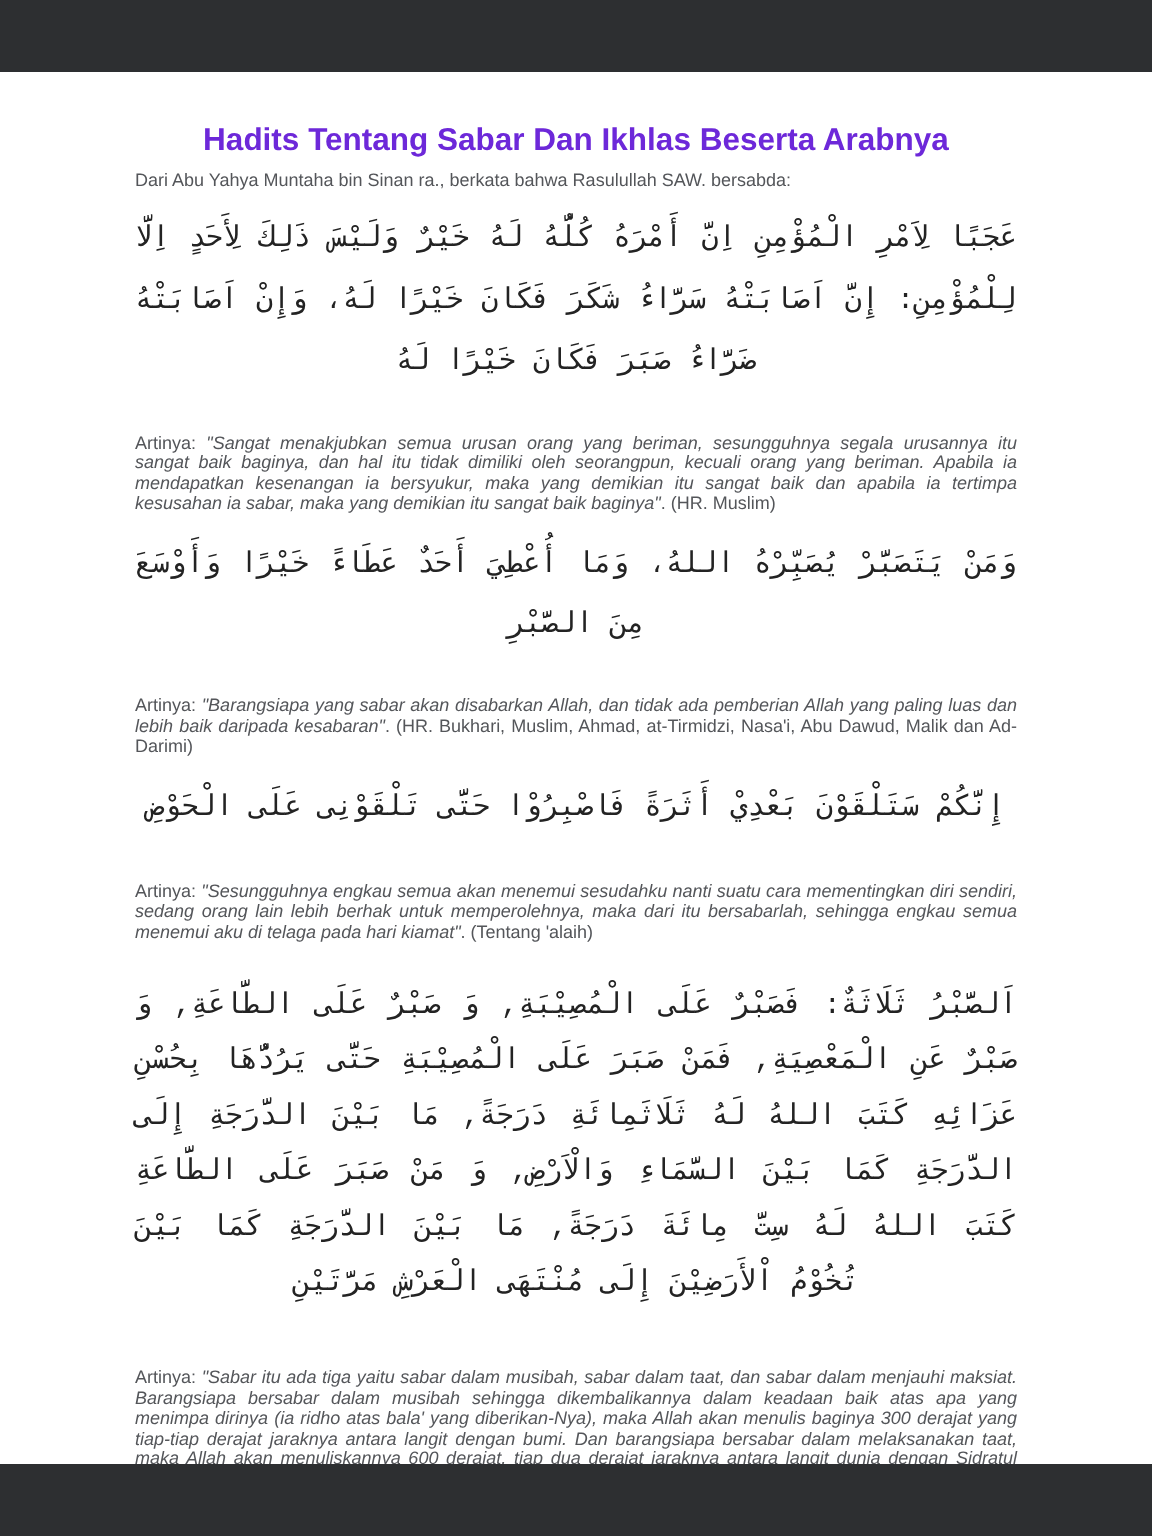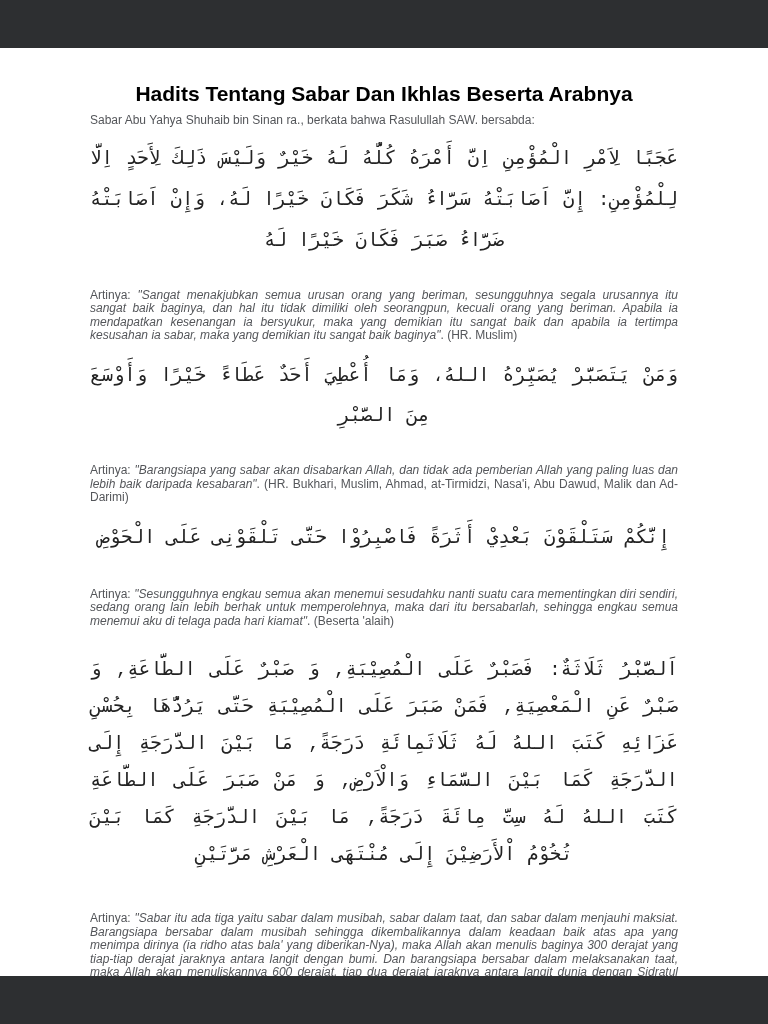--- a/index.html
+++ b/index.html
@@ -20,21 +20,21 @@
     background: #ffffff;
     box-sizing: border-box;
     padding: 34px 90px 0 90px;
   }
   .title {
     margin: 0;
     font-size: 21px;
     line-height: 24px;
     font-weight: bold;
     text-align: center;
-    color: #000000;
+    color: #6d28d9;
   }
   .intro {
     margin: 7px 0 0 0;
     font-size: 12px;
     line-height: 14px;
     color: #54565a;
   }
   .arabic {
     direction: rtl;
     unicode-bidi: embed;
@@ -64,29 +64,29 @@
 </style>
 </head>
 <body>
 
 <div class="viewer-band band-top"></div>
 
 <div class="page">
 
   <h1 class="title">Hadits Tentang Sabar Dan Ikhlas Beserta Arabnya</h1>
 
-  <p class="intro">Sabar Abu Yahya Shuhaib bin Sinan ra., berkata bahwa Rasulullah SAW. bersabda:</p>
+  <p class="intro">Dari Abu Yahya Muntaha bin Sinan ra., berkata bahwa Rasulullah SAW. bersabda:</p>
 
   <div class="arabic arabic-1">عَجَبًا لِاَمْرِ الْمُؤْمِنِ اِنَّ أَمْرَهُ كُلُّهُ لَهُ خَيْرٌ وَلَيْسَ ذَلِكَ لِأَحَدٍ اِلَّا لِلْمُؤْمِنِ: إِنَّ اَصَابَتْهُ سَرَّاءُ شَكَرَ فَكَانَ خَيْرًا لَهُ، وَإِنْ اَصَابَتْهُ ضَرَّاءُ صَبَرَ فَكَانَ خَيْرًا لَهُ</div>
   <p class="trans trans-1"><span>Artinya: </span><em>"Sangat menakjubkan semua urusan orang yang beriman, sesungguhnya segala urusannya itu sangat baik baginya, dan hal itu tidak dimiliki oleh seorangpun, kecuali orang yang beriman. Apabila ia mendapatkan kesenangan ia bersyukur, maka yang demikian itu sangat baik dan apabila ia tertimpa kesusahan ia sabar, maka yang demikian itu sangat baik baginya"</em><span>. (HR. Muslim)</span></p>
 
   <div class="arabic arabic-2">وَمَنْ يَتَصَبَّرْ يُصَبِّرْهُ اللهُ، وَمَا أُعْطِيَ أَحَدٌ عَطَاءً خَيْرًا وَأَوْسَعَ مِنَ الصَّبْرِ</div>
   <p class="trans trans-2"><span>Artinya: </span><em>"Barangsiapa yang sabar akan disabarkan Allah, dan tidak ada pemberian Allah yang paling luas dan lebih baik daripada kesabaran"</em><span>. (HR. Bukhari, Muslim, Ahmad, at-Tirmidzi, Nasa'i, Abu Dawud, Malik dan Ad-Darimi)</span></p>
 
   <div class="arabic arabic-3">إِنَّكُمْ سَتَلْقَوْنَ بَعْدِيْ أَثَرَةً فَاصْبِرُوْا حَتَّى تَلْقَوْنِى عَلَى الْحَوْضِ</div>
-  <p class="trans trans-3"><span>Artinya: </span><em>"Sesungguhnya engkau semua akan menemui sesudahku nanti suatu cara mementingkan diri sendiri, sedang orang lain lebih berhak untuk memperolehnya, maka dari itu bersabarlah, sehingga engkau semua menemui aku di telaga pada hari kiamat"</em><span>. (Beserta 'alaih)</span></p>
+  <p class="trans trans-3"><span>Artinya: </span><em>"Sesungguhnya engkau semua akan menemui sesudahku nanti suatu cara mementingkan diri sendiri, sedang orang lain lebih berhak untuk memperolehnya, maka dari itu bersabarlah, sehingga engkau semua menemui aku di telaga pada hari kiamat"</em><span>. (Tentang 'alaih)</span></p>
 
   <div class="arabic arabic-4">اَلصَّبْرُ ثَلَاثَةٌ: فَصَبْرٌ عَلَى الْمُصِيْبَةِ, وَ صَبْرٌ عَلَى الطَّاعَةِ, وَ صَبْرٌ عَنِ الْمَعْصِيَةِ, فَمَنْ صَبَرَ عَلَى الْمُصِيْبَةِ حَتَّى يَرُدُّهَا بِحُسْنِ عَزَائِهِ كَتَبَ اللهُ لَهُ ثَلَاثَمِائَةِ دَرَجَةً, مَا بَيْنَ الدَّرَجَةِ إِلَى الدَّرَجَةِ كَمَا بَيْنَ السَّمَاءِ وَالْاَرْضِ, وَ مَنْ صَبَرَ عَلَى الطَّاعَةِ كَتَبَ اللهُ لَهُ سِتَّ مِائَةَ دَرَجَةً, مَا بَيْنَ الدَّرَجَةِ كَمَا بَيْنَ تُخُوْمُ اْلأَرَضِيْنَ إِلَى مُنْتَهَى الْعَرْشِ مَرَّتَيْنِ</div>
   <p class="trans trans-4"><span>Artinya: </span><em>"Sabar itu ada tiga yaitu sabar dalam musibah, sabar dalam taat, dan sabar dalam menjauhi maksiat. Barangsiapa bersabar dalam musibah sehingga dikembalikannya dalam keadaan baik atas apa yang menimpa dirinya (ia ridho atas bala' yang diberikan-Nya), maka Allah akan menulis baginya 300 derajat yang tiap-tiap derajat jaraknya antara langit dengan bumi. Dan barangsiapa bersabar dalam melaksanakan taat, maka Allah akan menuliskannya 600 derajat, tiap dua derajat jaraknya antara langit dunia dengan Sidratul Muntaha. Dan barangsiapa yang bersabar dalam menjauhi maksiat, maka Allah tulis baginya 900 derajat yang jarak dua derajatnya seperti 'Arasy dua kali"</em><span>. (HR. Abu Dunya dan Abu Syaikh)</span></p>
 
 </div>
 
 <div class="viewer-band band-bottom"></div>
 
 </body></html>

